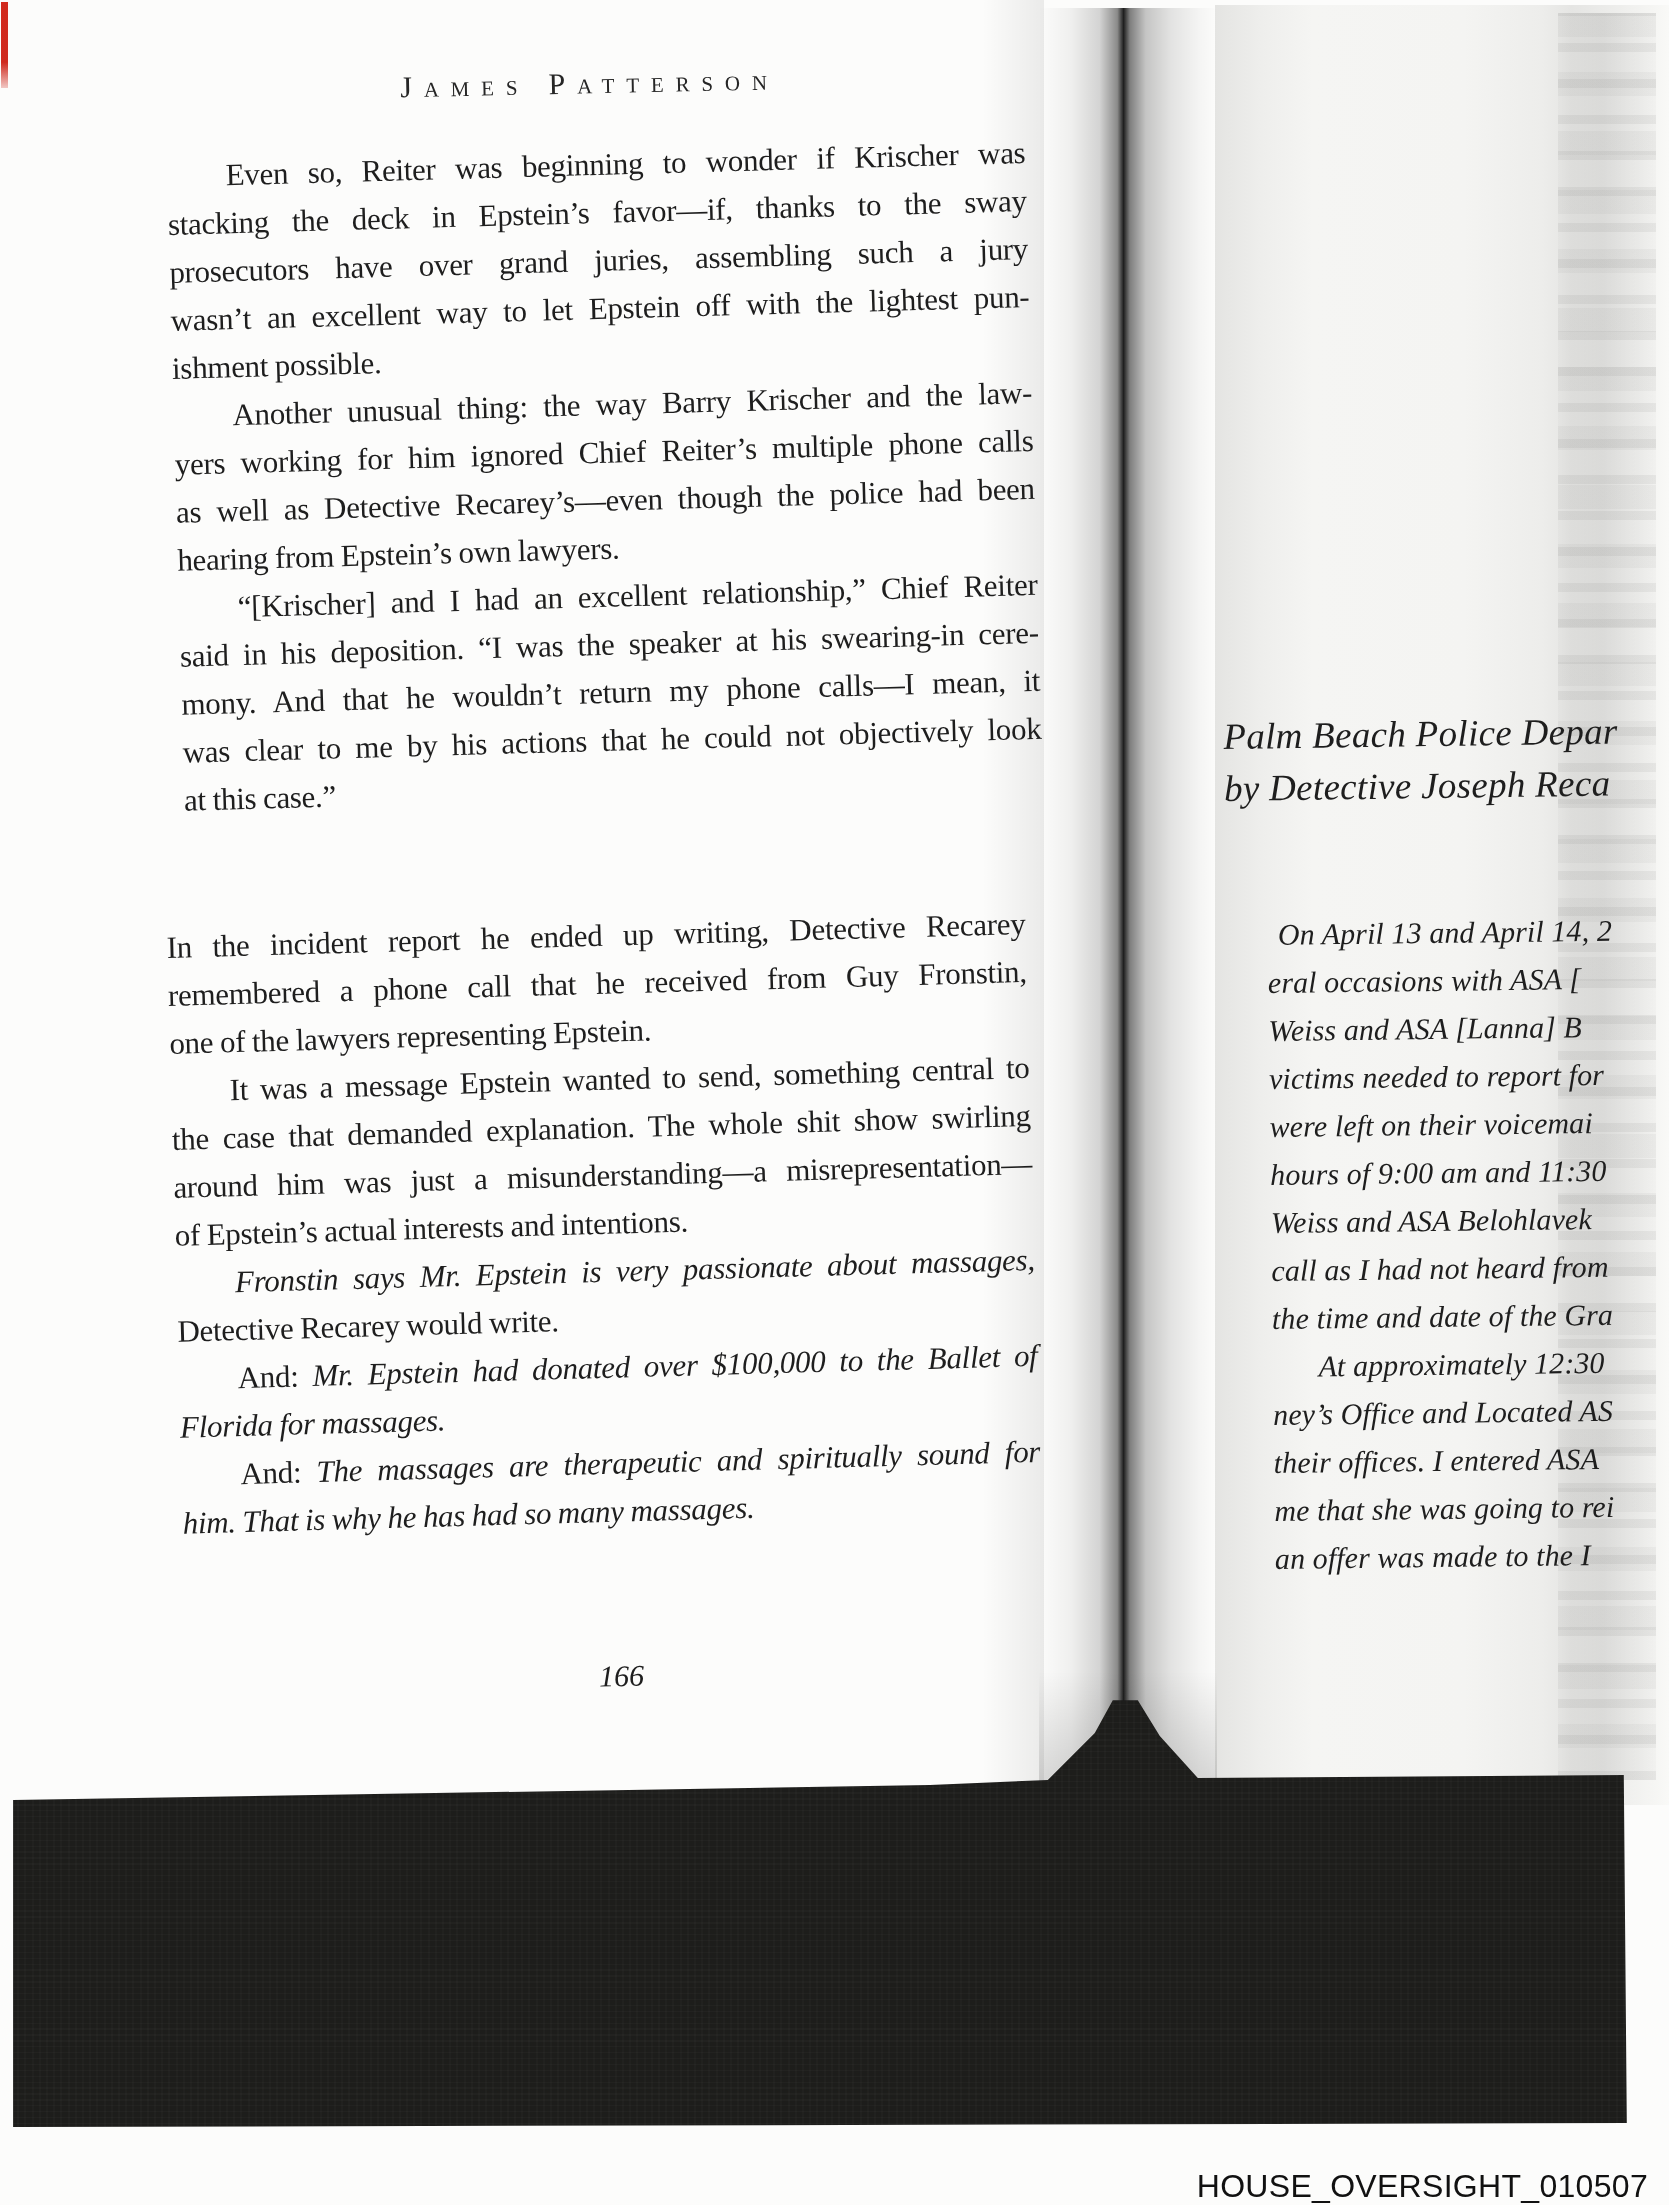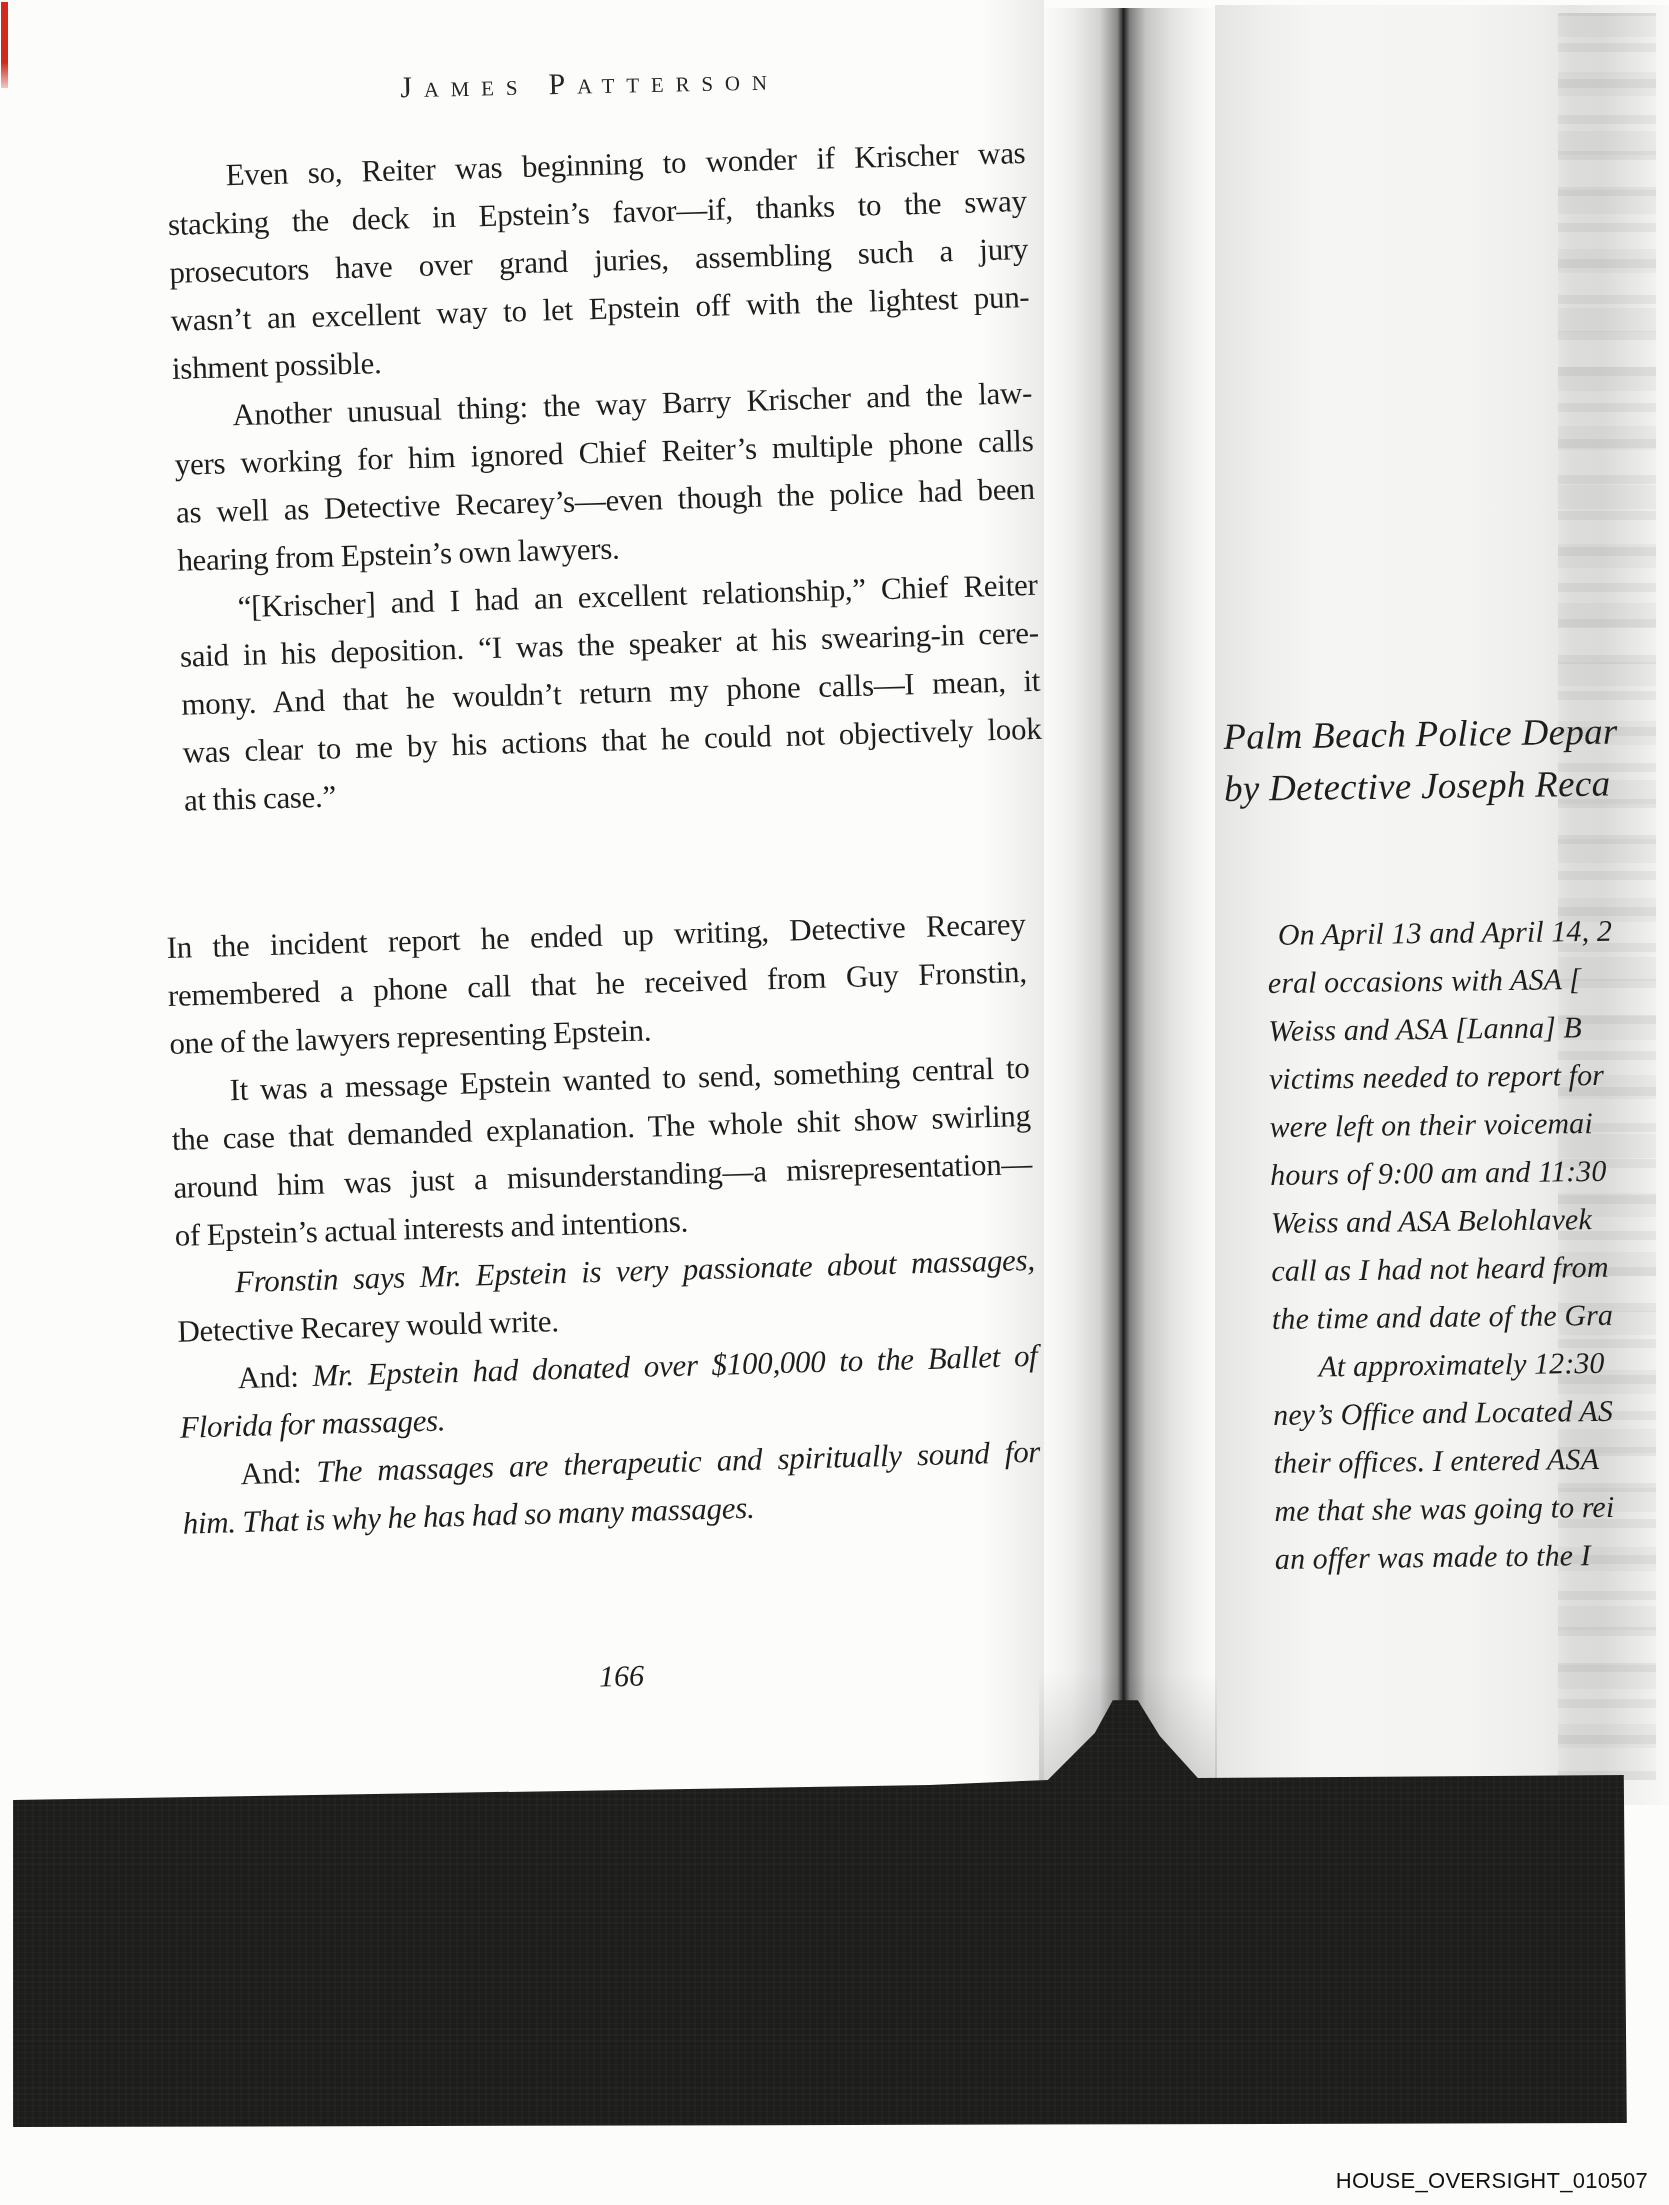--- a/index.html
+++ b/index.html
@@ -99,21 +99,21 @@
     left:1267px;top:911px;width:389px;overflow:hidden;
     font-style:italic;font-size:30px;letter-spacing:0.1px;
     transform:rotate(-0.7deg);transform-origin:0 0;
   }
   .rp-body .line{white-space:nowrap;}
   .rp-ind-sm{text-indent:10.5px;}
   .rp-ind{text-indent:46px;}
   .watermark{
     left:982px;top:2168px;width:666px;text-align:right;
     font-family:"Liberation Sans", sans-serif;
-    font-size:22px;color:#111;letter-spacing:0.3px;
+    font-size:32px;color:#111;letter-spacing:0.3px;
     z-index:5;
   }
 </style>
 </head>
 <body>
 
 <div id="scan">
 
   <div class="red-strip"></div>
   <div class="left-page-edge-shade"></div>

